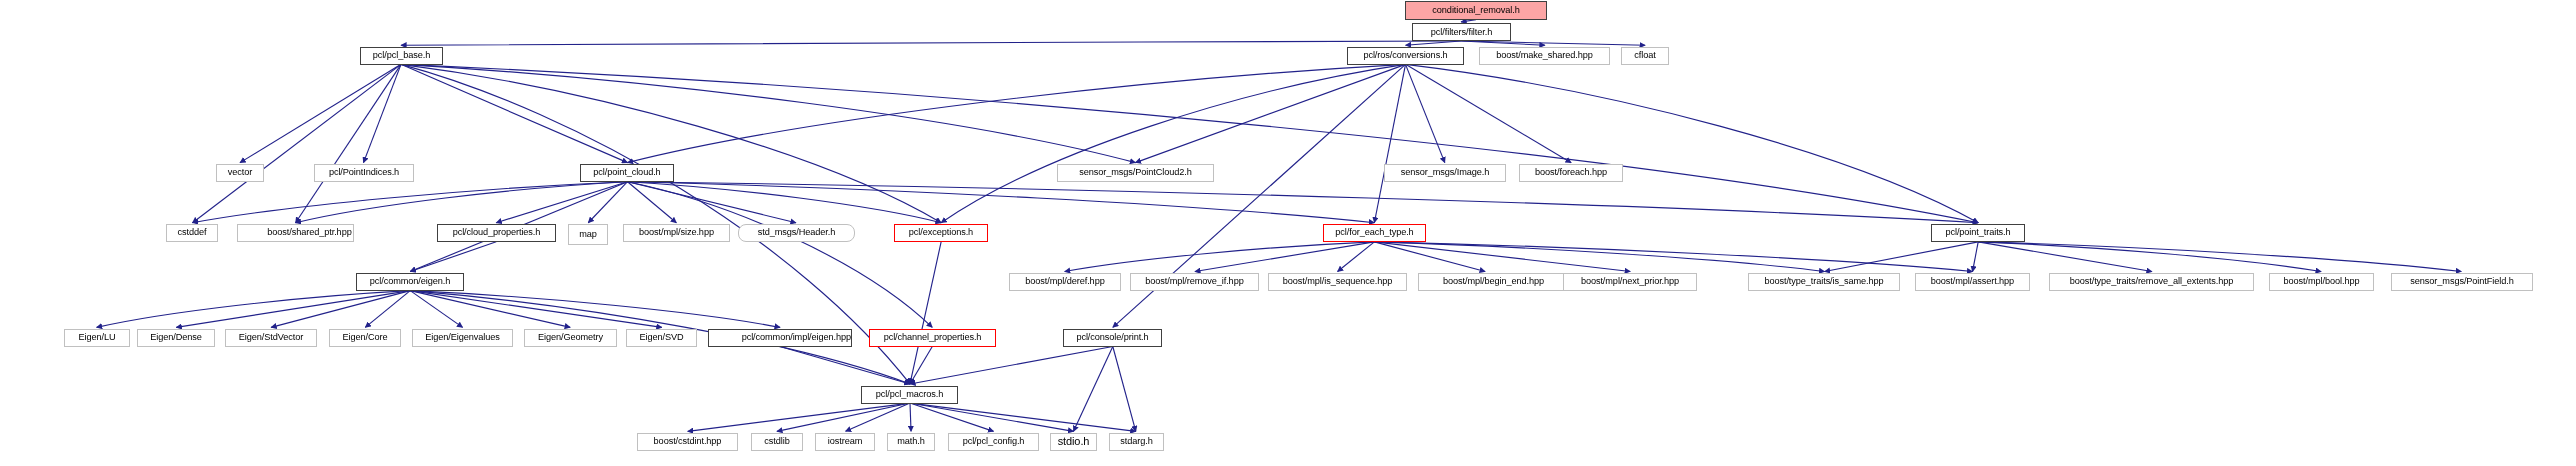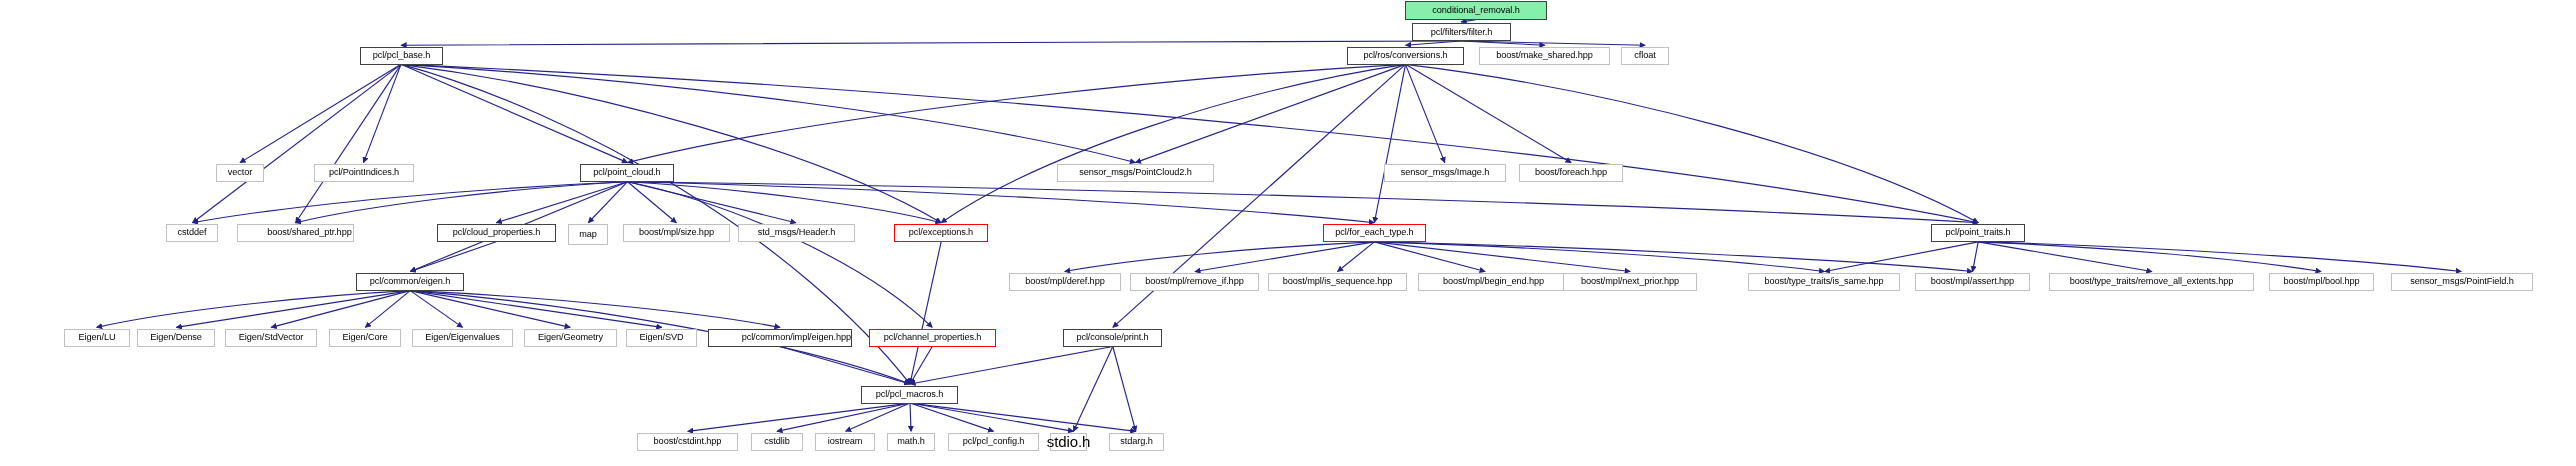--- a/index.html
+++ b/index.html
@@ -26,21 +26,21 @@
     justify-content:center;
     background:#ffffff;
     border:0.7px solid #c0c0c0;
     color:#000000;
     white-space:nowrap;
     line-height:1;
     letter-spacing:-0.1px;
     z-index:5;
   }
   .node.root{
-    background:#86efac;
+    background:#fca5a5;
     border:1.4px solid #404040;
     font-weight:normal;
   }
   .node.bold{
     border:1.4px solid #404040;
   }
   .node.red{
     border:1.4px solid #ff0000;
   }
 </style>
@@ -173,21 +173,21 @@
       </div>
       <div class="node bold" style="left: 437px; top: 224px; width: 119px; height: 17.7px; font-size: 9.2px;">
         <span>pcl/cloud_properties.h</span>
       </div>
       <div class="node " style="left: 568px; top: 224px; width: 40px; height: 21px; font-size: 9.2px;">
         <span>map</span>
       </div>
       <div class="node " style="left: 623px; top: 224px; width: 107px; height: 17.7px; font-size: 9.2px;">
         <span>boost/mpl/size.hpp</span>
       </div>
-      <div class="node " style="left: 738px; top: 224px; width: 117px; height: 17.7px; font-size: 9.2px;">
+      <div class="node " style="left: 738px; top: 224px; width: 117px; height: 17.7px; font-size: 9.2px; border-radius: 8px;">
         <span>std_msgs/Header.h</span>
       </div>
       <div class="node red" style="left: 894px; top: 224px; width: 94px; height: 17.7px; font-size: 9.2px;">
         <span>pcl/exceptions.h</span>
       </div>
       <div class="node red" style="left: 1323px; top: 224px; width: 103px; height: 17.7px; font-size: 9.2px;">
         <span>pcl/for_each_type.h</span>
       </div>
       <div class="node bold" style="left: 356px; top: 273px; width: 108px; height: 17.7px; font-size: 9.2px;">
         <span>pcl/common/eigen.h</span>
@@ -263,21 +263,21 @@
       </div>
       <div class="node " style="left: 815px; top: 433px; width: 60px; height: 17.7px; font-size: 9.2px;">
         <span>iostream</span>
       </div>
       <div class="node " style="left: 887px; top: 433px; width: 48px; height: 17.7px; font-size: 9.2px;">
         <span>math.h</span>
       </div>
       <div class="node " style="left: 948px; top: 433px; width: 91px; height: 17.7px; font-size: 9.2px;">
         <span>pcl/pcl_config.h</span>
       </div>
-      <div class="node " style="left: 1050px; top: 433px; width: 37px; height: 17.7px; font-size: 15px;">
+      <div class="node " style="left: 1050px; top: 433px; width: 47px; height: 17.7px; font-size: 11px;">
         <span>stdio.h</span>
       </div>
       <div class="node " style="left: 1109px; top: 433px; width: 55px; height: 17.7px; font-size: 9.2px;">
         <span>stdarg.h</span>
       </div>
     </div>
 </div>
 
 
 </body></html>

